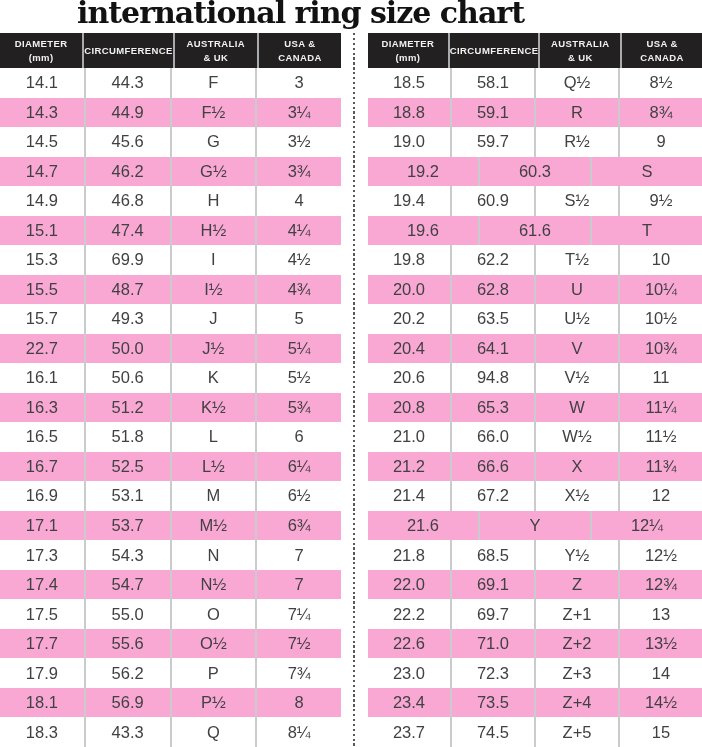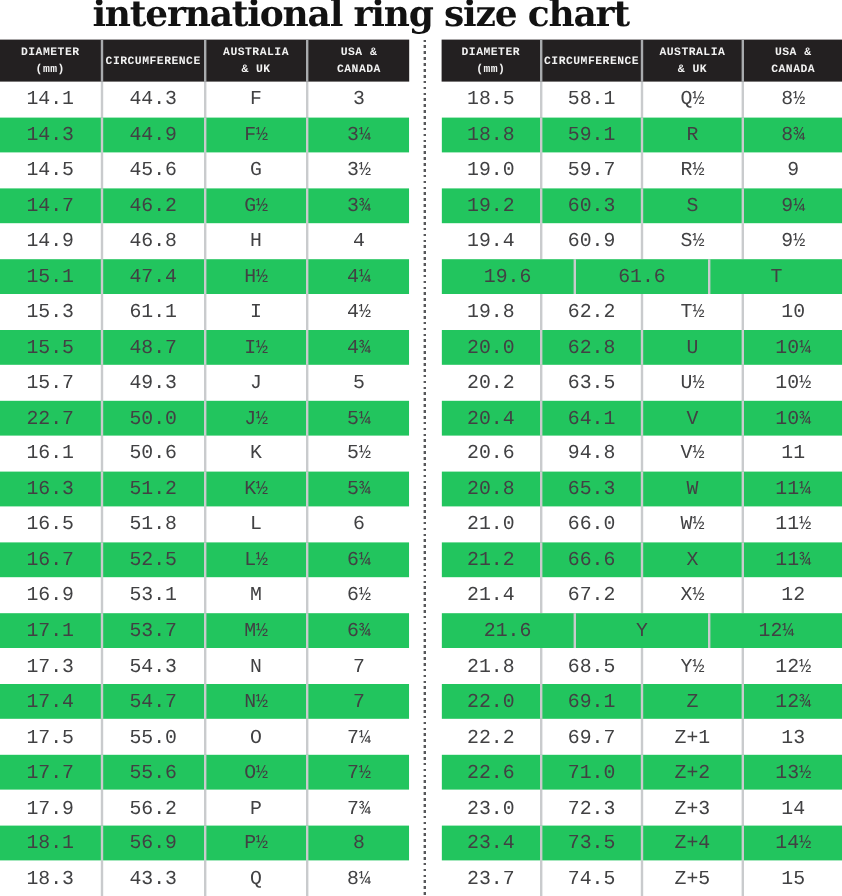--- a/index.html
+++ b/index.html
@@ -30,21 +30,20 @@
     top: 33px;
     left: 0;
     width: 702px;
     height: 714px;
     display: flex;
   }
   .size-table {
     display: flex;
     flex-direction: column;
     box-sizing: border-box;
-    font-family: Liberation Mono, monospace;
   }
   .size-table.left  { width: 341px; }
   .size-table.right { width: 334px; }
   .gutter {
     width: 27px;
     position: relative;
   }
   .dotline {
     position: absolute;
     left: 12px;
@@ -81,21 +80,21 @@
     flex: 1 1 auto;
     display: flex;
     flex-direction: column;
     overflow: hidden;
   }
   .row {
     display: flex;
     flex: 0 0 29.52px;
     height: 29.52px;
   }
-  .row.alt { background: #22c55e; }
+  .row.alt { background: #f9a8d4; }
   .cell {
     flex: 1 1 0;
     box-sizing: border-box;
     display: flex;
     align-items: center;
     justify-content: center;
     font-size: 16.5px;
     color: #414143;
   }
   .cell + .cell { border-left: 2px solid #c9cbcd; }
@@ -150,21 +149,21 @@
             <div class="cell">4</div>
           </div>
           <div class="row alt">
             <div class="cell">15.1</div>
             <div class="cell">47.4</div>
             <div class="cell">H½</div>
             <div class="cell">4¼</div>
           </div>
           <div class="row">
             <div class="cell">15.3</div>
-            <div class="cell">61.1</div>
+            <div class="cell">69.9</div>
             <div class="cell">I</div>
             <div class="cell">4½</div>
           </div>
           <div class="row alt">
             <div class="cell">15.5</div>
             <div class="cell">48.7</div>
             <div class="cell">I½</div>
             <div class="cell">4¾</div>
           </div>
           <div class="row">
@@ -290,21 +289,20 @@
           <div class="row">
             <div class="cell">19.0</div>
             <div class="cell">59.7</div>
             <div class="cell">R½</div>
             <div class="cell">9</div>
           </div>
           <div class="row alt">
             <div class="cell">19.2</div>
             <div class="cell">60.3</div>
             <div class="cell">S</div>
-            <div class="cell">9¼</div>
           </div>
           <div class="row">
             <div class="cell">19.4</div>
             <div class="cell">60.9</div>
             <div class="cell">S½</div>
             <div class="cell">9½</div>
           </div>
           <div class="row alt">
             <div class="cell">19.6</div>
             <div class="cell">61.6</div>

